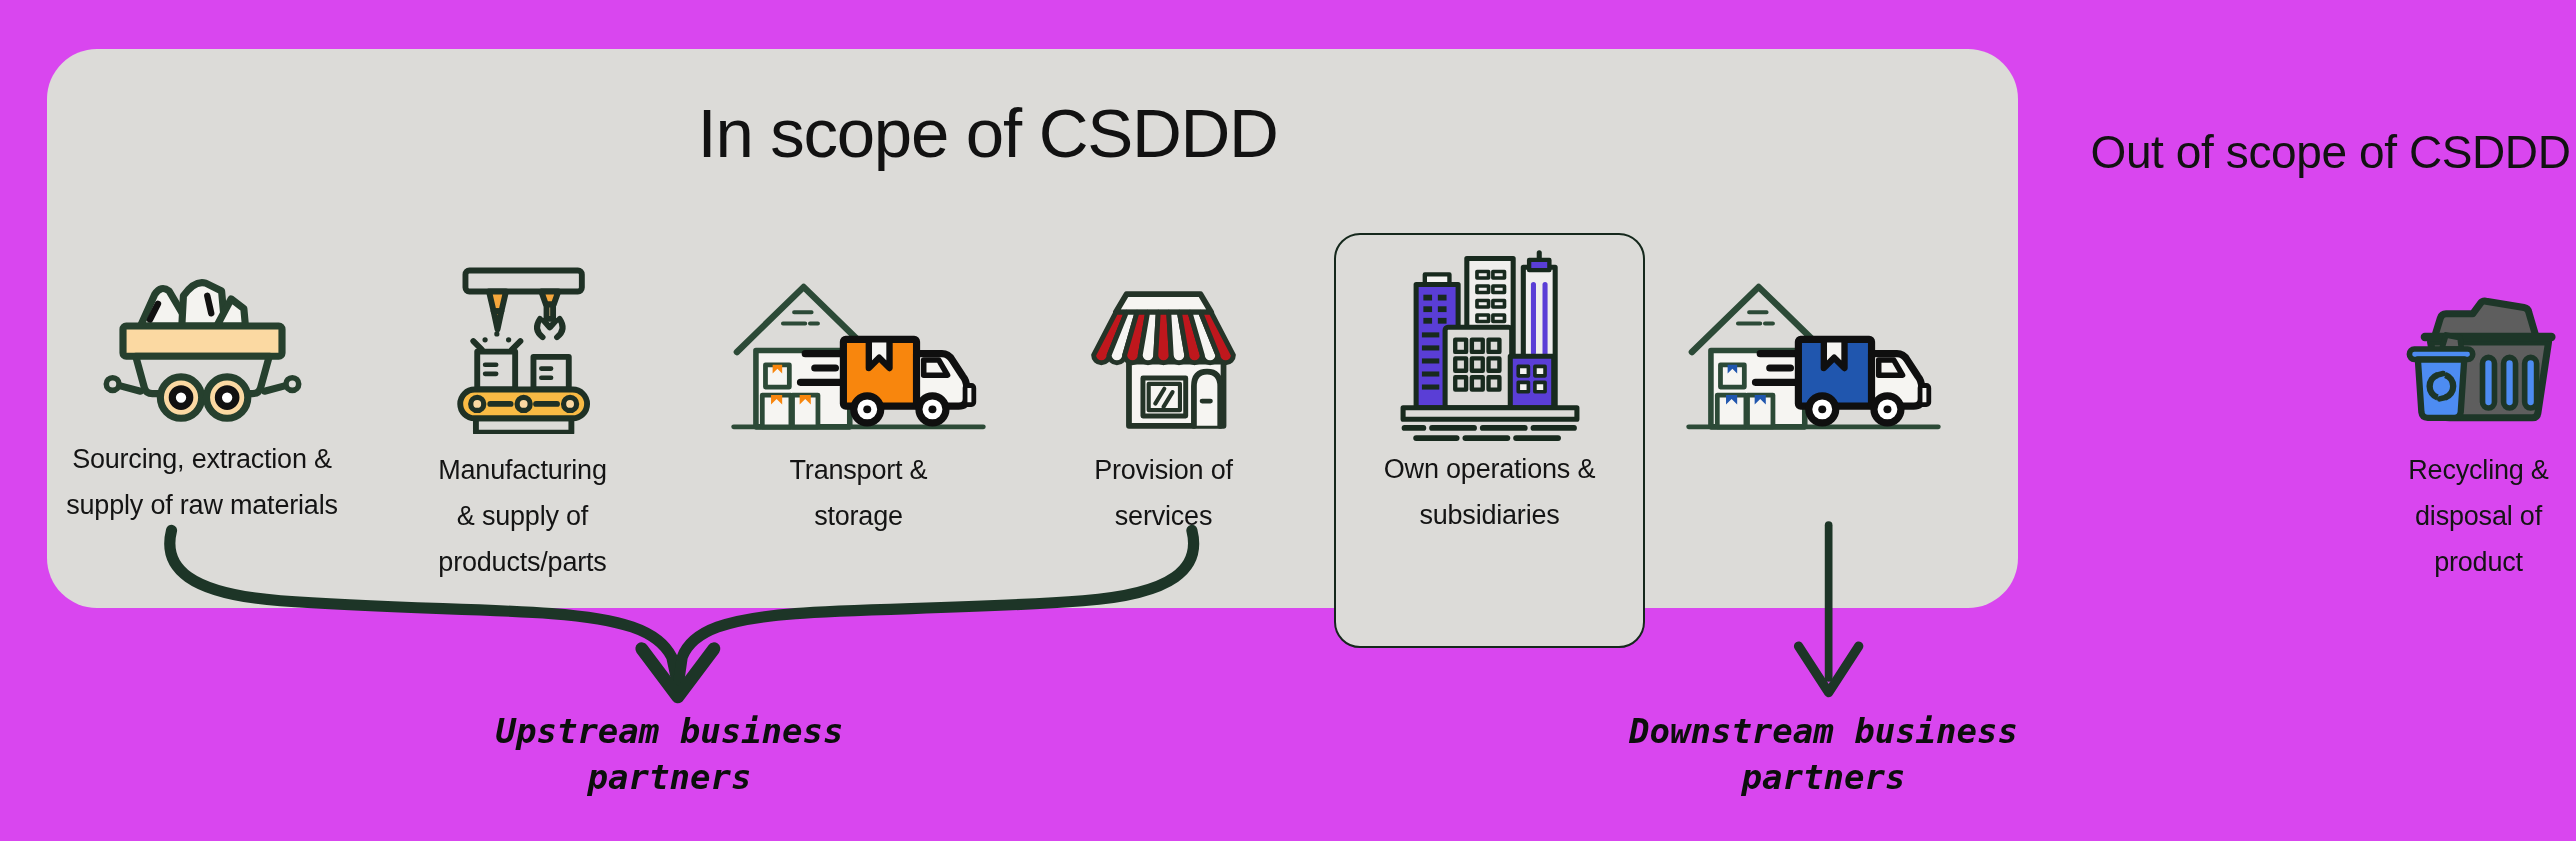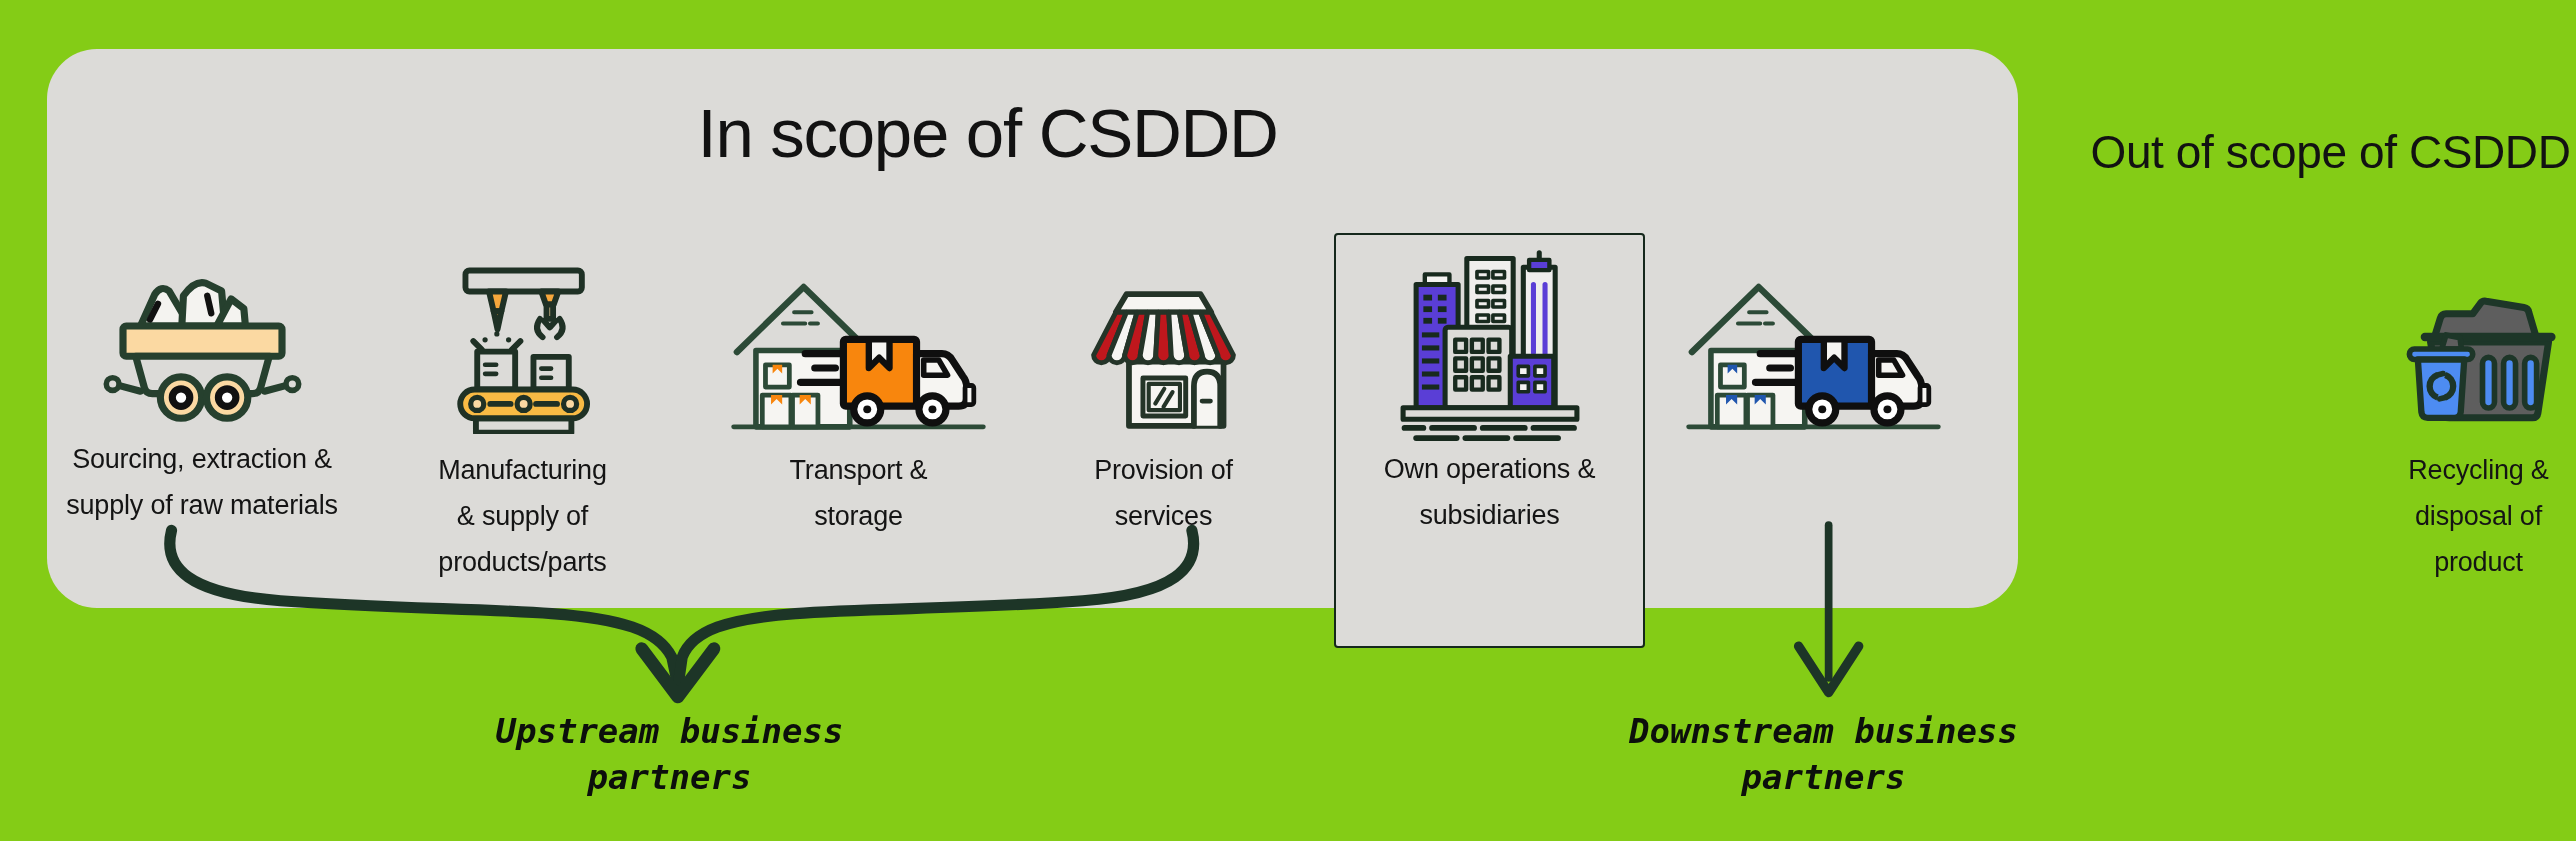--- a/index.html
+++ b/index.html
@@ -1,28 +1,28 @@
 <!DOCTYPE html>
 <html style="font-size:13.7px"><head>
 <meta charset="utf-8">
 <style>
   html,body{margin:0;padding:0;background:#5e5e5e;}
-  #canvas{position:relative;width:2576px;height:841px;background:#84cc16;overflow:hidden;
+  #canvas{position:relative;width:2576px;height:841px;background:#d946ef;overflow:hidden;
           font-family:"Liberation Sans",sans-serif;}
   .panel{position:absolute;left:47px;top:49px;width:1971px;height:559px;
          background:#dcdbd8;border-radius:50px;}
   .big-title{position:absolute;text-align:center;color:#121212;font-weight:400;}
   #title-in{left:558px;top:94px;width:859px;font-size:69px;letter-spacing:-1.3px;}
   #title-out{left:2073px;top:125px;width:515px;font-size:46px;letter-spacing:-0.4px;}
   .item{position:absolute;width:361px;display:flex;flex-direction:column;align-items:center;}
   .icon-box{height:155px;display:flex;align-items:flex-end;justify-content:center;}
   .item-label{margin-top:13px;font-size:27px;line-height:46px;text-align:center;color:#141414;
               white-space:pre-line;letter-spacing:-0.2px;}
   .card{position:absolute;left:1334px;top:233px;width:311px;height:415px;
-        border:2.6px solid #15281c;border-radius:4px;overflow:hidden;display:flex;
+        border:2.6px solid #15281c;border-radius:26px;overflow:hidden;display:flex;
         flex-direction:column;background:#dcdbd8;box-sizing:border-box;}
   .card-top{height:298px;display:flex;flex-direction:column;align-items:center;padding-top:8.6px;}
   .card-top .item-label{margin-top:5.2px;}
   .card-band{flex:1;background:#13261b;color:#ffffff;display:flex;align-items:center;
              justify-content:center;text-align:center;font-size:28px;line-height:36px;
              white-space:pre-line;}
   .mono-label{position:absolute;width:601px;text-align:center;
               font-family:"DejaVu Sans Mono",monospace;font-weight:700;font-size:34px;
               line-height:46px;color:#0c0f0c;white-space:pre-line;font-style:italic;}
   #upstream-label{left:369px;top:708px;}

